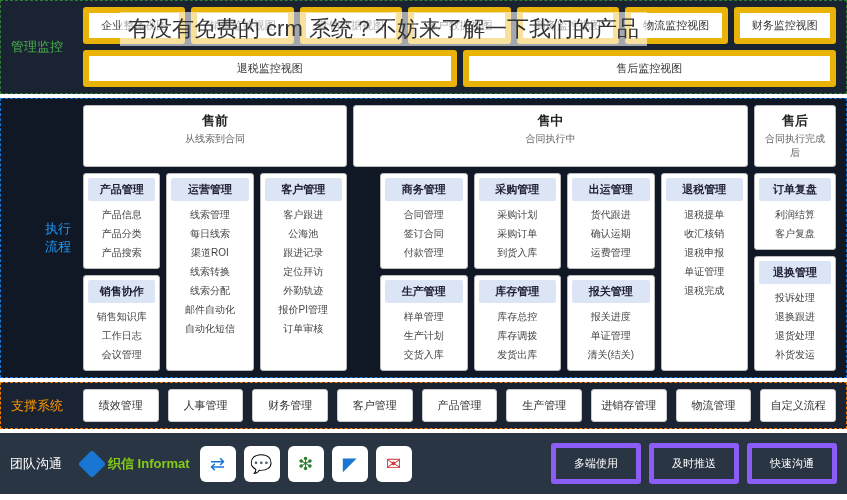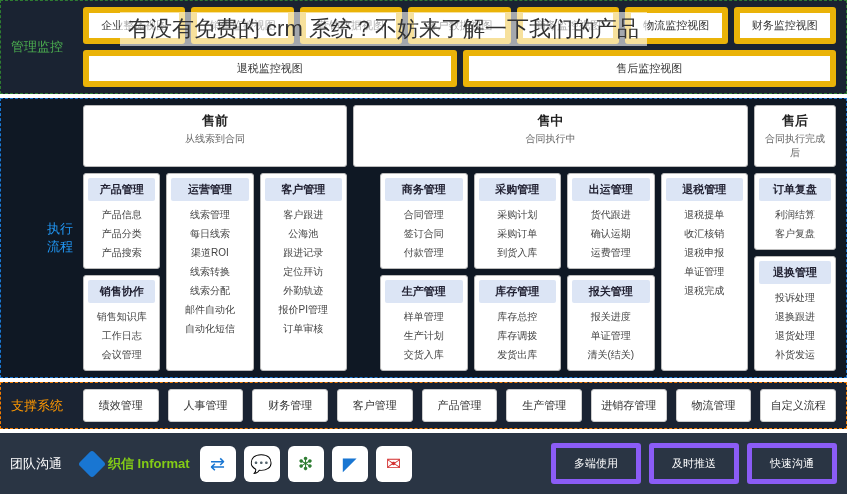--- a/index.html
+++ b/index.html
@@ -1,19 +1,19 @@
 <!DOCTYPE html>
 <html><head>
 <meta charset="utf-8">
 <style>
 * { box-sizing: border-box; margin: 0; padding: 0; }
 body { font-family: "Microsoft YaHei", "PingFang SC", sans-serif; background: #fff; width: 847px; height: 500px; overflow: hidden; position: relative; }
 .overlay-text { position: absolute; top: 12px; left: 120px; font-size: 22px; color: #333; z-index: 100; background: rgba(255,255,255,0.6); padding: 2px 8px; }
 .section { display: flex; }
-.section-label { width: 72px; display: flex; align-items: center; justify-content: center; font-size: 13px; font-weight: 500; writing-mode: horizontal-tb; text-align: right; }
+.section-label { width: 72px; display: flex; align-items: center; justify-content: center; font-size: 13px; font-weight: 500; writing-mode: horizontal-tb; text-align: center; }
 .section-content { flex: 1; padding: 6px 10px; }
 
 
 .s1 { border: 1px dashed #2e7d32; background: #1a2332; }
 .s1 .section-label { color: #4caf50; }
 .s1 .section-content { display: flex; gap: 6px; flex-wrap: wrap; }
 .s1 .pill { background: #fff; border: 6px solid #eab308; border-radius: 3px; padding: 5px 8px; font-size: 11px; color: #333; flex: 1; text-align: center; white-space: nowrap; }
 
 
 .s2 { border: 1px dashed #1976d2; background: #0f1824; margin-top: 4px; }

